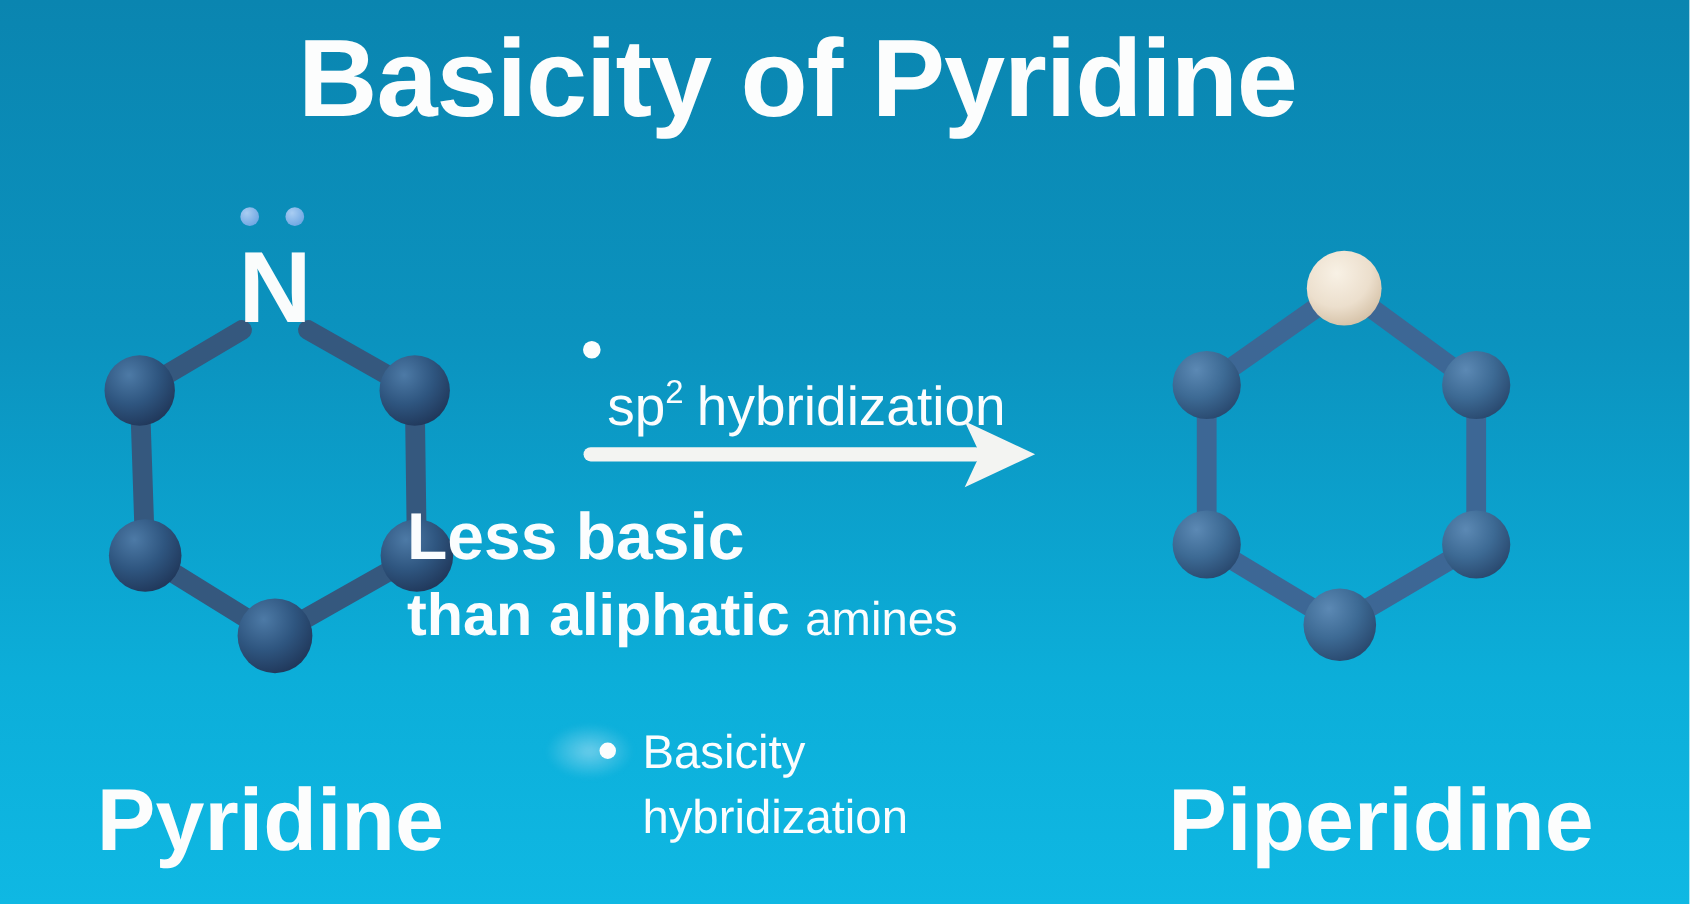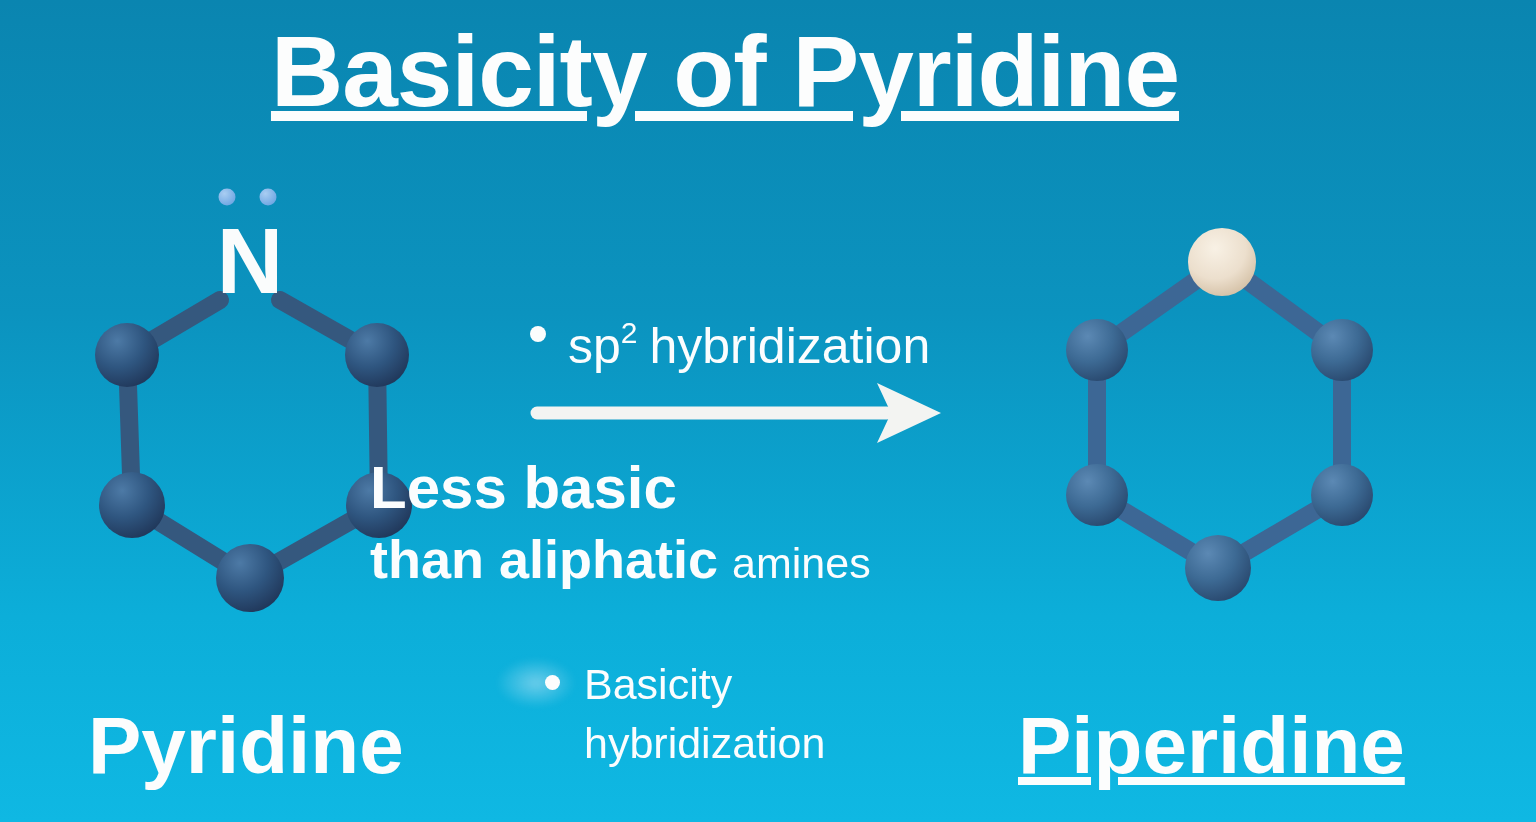--- a/index.html
+++ b/index.html
@@ -17,30 +17,29 @@
   .abs { position: absolute; }
 
   
   .title {
     left: 225px; top: 14px; width: 1000px;
     text-align: center;
     font-size: 100px;
     font-weight: 700;
     letter-spacing: -1px;
     color: #fcfdfd;
-    text-decoration: underline;
   }
 
   
   .bullet-row { display: flex; align-items: flex-start; }
   .bullet-dot {
     width: 16px; height: 16px; border-radius: 50%;
     background: #fcfdfd; flex: 0 0 16px;
   }
-  .sp2-row { left: 530px; top: 302px; }
+  .sp2-row { left: 530px; top: 286px; flex-direction: column; }
   .sp2-row .bullet-dot { margin-top: 24px; }
   .sp2-text { font-size: 50px; font-weight: 400; margin-left: 22px; line-height: 62px; }
   .sp2-text .sup { font-size: 30px; vertical-align: 20px; font-weight: 400; }
   .sp2-rest { margin-left: 12px; }
 
   
   .center-text {
     left: 370px; top: 458px; width: 650px;
     text-align: left; font-weight: 600;
     line-height: 1.0;
@@ -55,21 +54,21 @@
   .electron-lines { margin-left: 24px; font-size: 43px; font-weight: 400; line-height: 59px; }
   .smudge {
     left: 496px; top: 658px; width: 80px; height: 50px;
     background: radial-gradient(ellipse at center, rgba(185,228,246,0.55) 0%, rgba(185,228,246,0) 70%);
     filter: blur(3px);
   }
 
   
   .mol-label { font-size: 80px; font-weight: 700; color: #fcfdfd; text-align: center; }
   .pyridine-label { left: 88px; top: 700px; }
-  .piperidine-label { left: 1018px; top: 700px; text-decoration: underline; }
+  .piperidine-label { left: 1062px; top: 700px; }
 
   svg { display: block; }
 </style>
 </head>
 <body>
 
 <div id="stage">
 
   <div class="abs title">Basicity of Pyridine</div>
 

